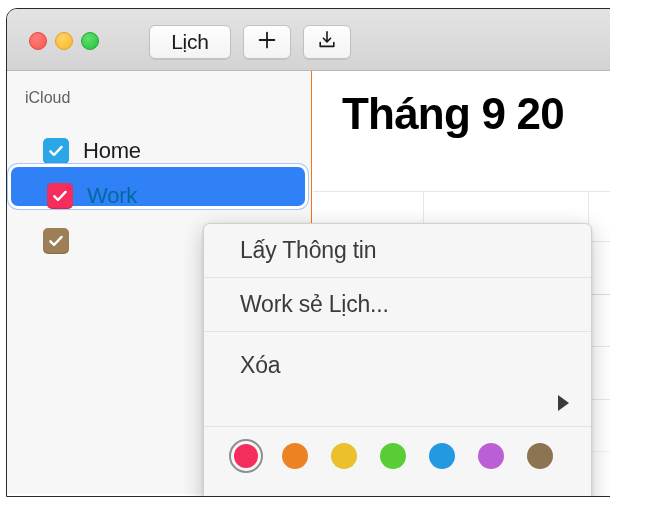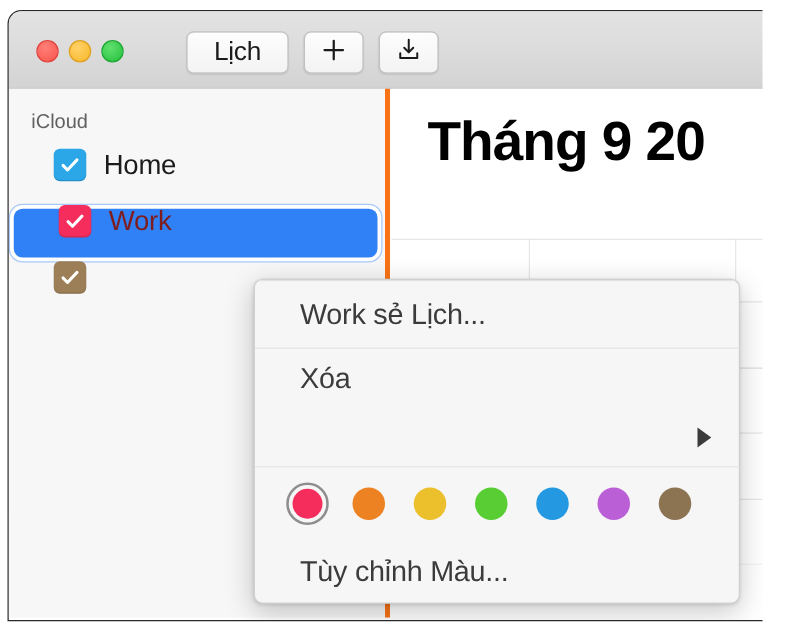--- a/index.html
+++ b/index.html
@@ -101,21 +101,21 @@
     top: 62px;
     right: 0;
     bottom: 0;
   }
 
   .sidebar {
     position: absolute;
     left: 0; top: 0; bottom: 2px;
     width: 305px;
     background: #f7f7f7;
-    border-right: 4px solid #f97316;
+    border-right: 1px solid #f97316;
     box-sizing: border-box;
   }
 
   .sidebar-header {
     position: absolute;
     left: 18px;
     top: 18px;
     font-size: 16px;
     color: #606060;
   }
@@ -123,21 +123,21 @@
   .cal-list {
     position: absolute;
     left: 0;
     top: 48px;
     width: 100%;
   }
   .cal-row {
     position: relative;
     height: 45px;
     display: flex;
-    align-items: flex-start;
+    align-items: flex-end;
     padding-left: 36px;
     box-sizing: border-box;
   }
   .cal-row.selected {
     margin: 0 6px 0 4px;
   }
   .cal-row.selected .sel-bg {
     position: absolute;
     left: 0; right: 0;
     top: 3px; bottom: 3px;
@@ -156,21 +156,21 @@
     flex: none;
     box-shadow: inset 0 -1px 1px rgba(0,0,0,0.15);
   }
   .cb svg { display: block; }
   .cal-label {
     margin-left: 14px;
     font-size: 22px;
     color: #1c1c1c;
     letter-spacing: -0.2px;
   }
-  .cal-row.selected .cal-label { color: #7f1d1d; }
+  .cal-row.selected .cal-label { color: #0369a1; }
 
   
   .main {
     position: absolute;
     left: 306px;
     top: 0; right: 0; bottom: 0;
     background: #ffffff;
     overflow: hidden;
   }
   .month-title {
@@ -231,21 +231,21 @@
     position: relative;
     height: 53px;
     display: flex;
     align-items: center;
     padding-left: 36px;
     font-size: 23px;
     color: #3b3b3b;
     letter-spacing: -0.2px;
     box-sizing: border-box;
   }
-  .mi.compact { height: 47px; }
+  .mi.compact { height: 47px; align-items: flex-end; }
   .mi .arrow {
     position: absolute;
     right: 22px;
     top: 50%;
     transform: translateY(-50%);
     width: 0; height: 0;
     border-left: 11px solid #3b3b3b;
     border-top: 8px solid transparent;
     border-bottom: 8px solid transparent;
   }
@@ -367,20 +367,23 @@
                 <path d="M3.4 9.3 L7 13 L14.6 4.9" stroke="#ffffff" stroke-width="2.4" fill="none" stroke-linecap="round" stroke-linejoin="round"></path>
               </svg>
             </div>
           </div>
 
         </div>
       </div>
 
       <div class="ctx-menu">
 
+        <div class="mi">
+          <span>Lấy Thông tin</span>
+        </div>
 
         <div class="msep"></div>
 
         <div class="mi">
           <span>Work sẻ Lịch...</span>
         </div>
 
         <div class="msep"></div>
 
         <div class="mi compact">

